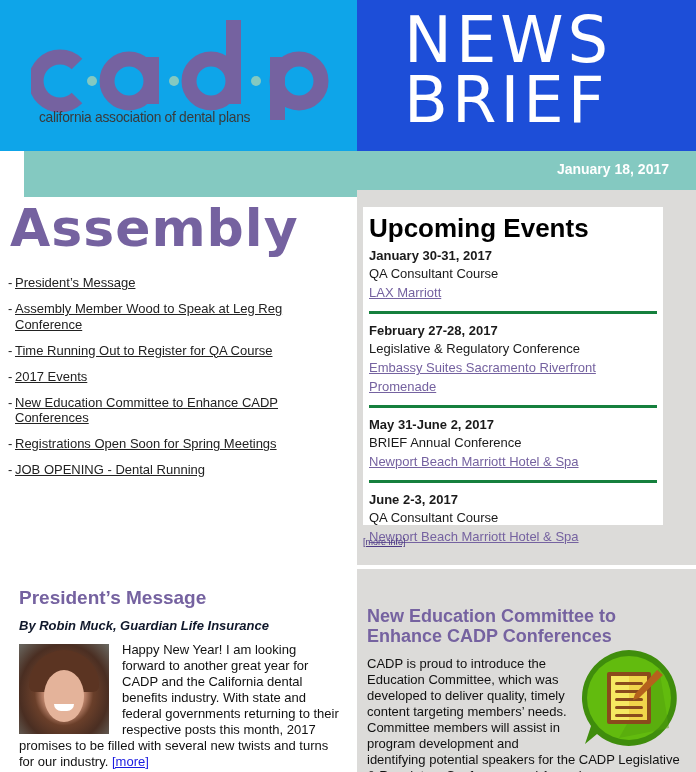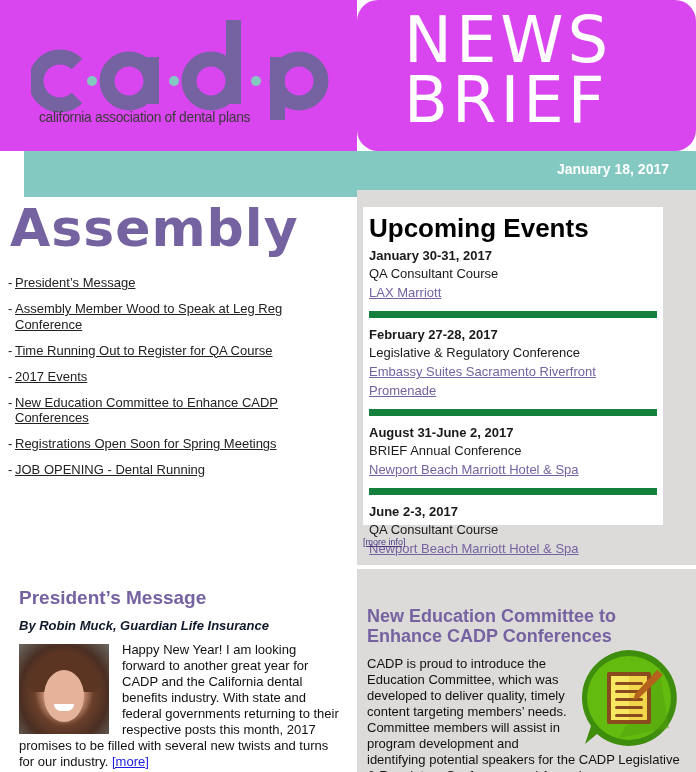--- a/index.html
+++ b/index.html
@@ -1,42 +1,42 @@
 <!DOCTYPE html>
 <html><head>
   <meta charset="utf-8">
   <style>
     * { margin: 0; padding: 0; box-sizing: border-box; }
     html, body { width: 696px; height: 772px; overflow: hidden; background: #ffffff; }
     body { font-family: "Liberation Sans", sans-serif; color: #1a1a1a; position: relative; }
 
     
     .header { position: absolute; left: 0; top: 0; width: 696px; height: 151px; }
-    .logo-area { position: absolute; left: 0; top: 0; width: 357px; height: 151px; background: #d946ef; }
+    .logo-area { position: absolute; left: 0; top: 0; width: 357px; height: 151px; background: #0ea5e9; }
     .logo-letters { position: absolute; left: 31px; top: 20px; height: 100px; }
     .logo-tagline { position: absolute; left: 39px; top: 108px; font-size: 15px; color: #3a3a3a; letter-spacing: -0.3px; transform: scaleX(0.92); transform-origin: left; font-family: "Liberation Sans Narrow", "Liberation Sans", sans-serif; }
-    .news-area { position: absolute; left: 357px; top: 0; width: 339px; height: 151px; background: #d946ef; border-radius: 21px; }
+    .news-area { position: absolute; left: 357px; top: 0; width: 339px; height: 151px; background: #1d4ed8; }
     .news-title { position: absolute; left: 47px; top: 10px; color: #fff; font-family: "DejaVu Sans", sans-serif; font-weight: 400; font-size: 64px; line-height: 60px; letter-spacing: 4px; }
 
     .date-band { position: absolute; left: 0; top: 151px; width: 696px; height: 46px; background: #84c9c1; margin-left: 24px; }
     .date-text { position: absolute; right: 51px; top: 10px; color: #fff; font-weight: bold; font-size: 14px; }
 
     
     .contents { position: absolute; left: 0; top: 186px; width: 357px; height: 380px; }
     .contents-title { position: absolute; left: 10px; top: 14px; font-family: "DejaVu Sans", sans-serif; font-size: 52px; line-height: 56px; color: #7562a0; letter-spacing: 1px; }
     .toc { position: absolute; left: 8px; top: 89px; width: 300px; list-style: none; font-size: 13px; line-height: 15.5px; }
     .toc li { display: flex; margin-bottom: 10.5px; }
     .toc .dash { width: 7px; flex: none; }
     .toc a { color: #222; text-decoration: underline; }
 
     
     .events-panel { position: absolute; left: 357px; top: 190px; width: 339px; height: 375px; background: #dcdbd9; }
     .events-box { position: absolute; left: 6px; top: 17px; width: 300px; height: 318px; background: #fff; padding: 6px 6px 0 6px; }
     .events-title { font-size: 26px; line-height: 30px; color: #000000; margin-bottom: 4px; }
-    .event { padding: 0 0 9px 0; border-bottom: 7px solid #15803d; margin-bottom: 8px; }
+    .event { padding: 0 0 9px 0; border-bottom: 3px solid #15803d; margin-bottom: 8px; }
     .event:last-child { border-bottom: none; }
     .event-date { font-weight: bold; font-size: 13px; line-height: 18px; }
     .event-name { font-size: 13px; line-height: 18px; }
     .event-venue { font-size: 13px; line-height: 18px; color: #7562a0; text-decoration: underline; text-align: center; }
     .more-info { position: absolute; left: 6px; top: 347px; font-size: 9px; color: #4d3a85; text-decoration: underline; text-align: center; }
 
     
     .president { position: absolute; left: 0; top: 566px; width: 357px; height: 206px; }
     .pres-title { position: absolute; left: 19px; top: 21px; font-size: 19px; font-weight: bold; color: #7562a0; }
     .pres-byline { position: absolute; left: 19px; top: 52px; font-size: 13px; font-weight: bold; font-style: italic; color: #0f172a; }
@@ -129,21 +129,21 @@
       <div class="event-date">January 30-31, 2017</div>
       <div class="event-name">QA Consultant Course</div>
       <a href="#" class="event-venue">LAX Marriott</a>
     </div>
     <div class="event">
       <div class="event-date">February 27-28, 2017</div>
       <div class="event-name">Legislative &amp; Regulatory Conference</div>
       <a href="#" class="event-venue">Embassy Suites Sacramento Riverfront Promenade</a>
     </div>
     <div class="event">
-      <div class="event-date">August 31-June 2, 2017</div>
+      <div class="event-date">May 31-June 2, 2017</div>
       <div class="event-name">BRIEF Annual Conference</div>
       <a href="#" class="event-venue">Newport Beach Marriott Hotel &amp; Spa</a>
     </div>
     <div class="event">
       <div class="event-date">June 2-3, 2017</div>
       <div class="event-name">QA Consultant Course</div>
       <a href="#" class="event-venue">Newport Beach Marriott Hotel &amp; Spa</a>
     </div>
   </div>
   <a href="#" class="more-info">[more info]</a>

